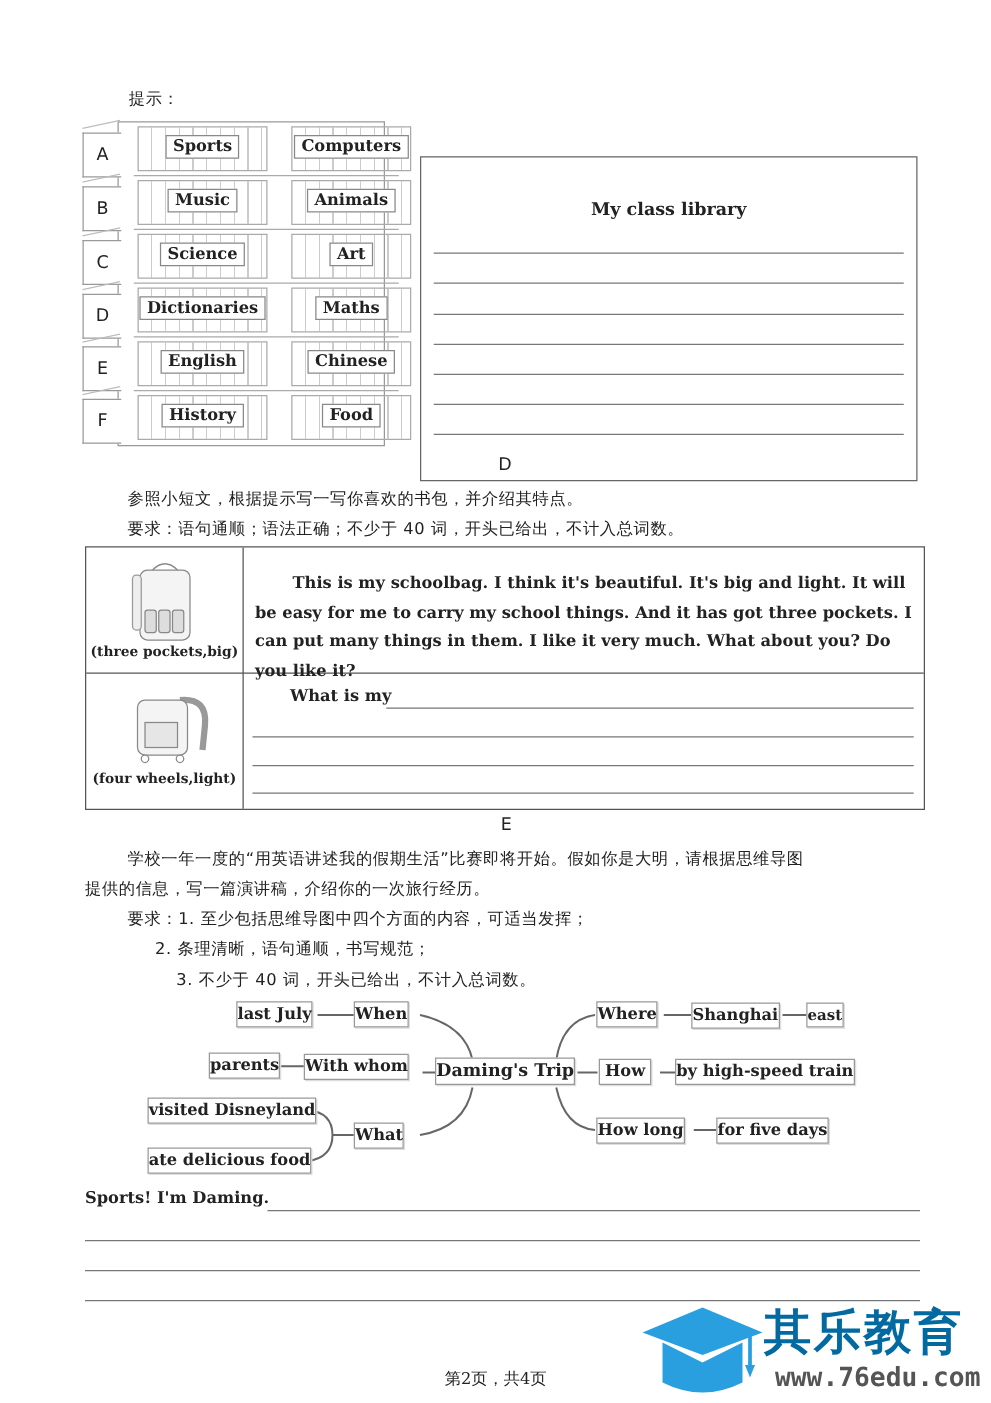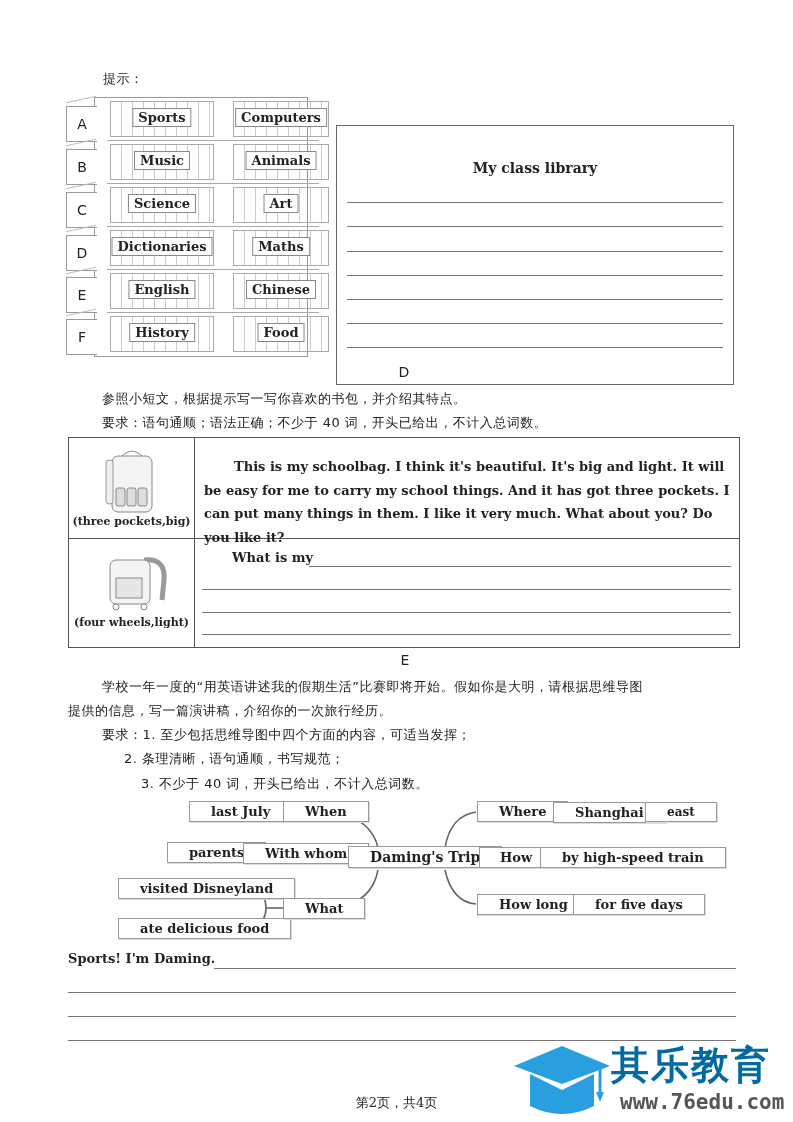--- a/index.html
+++ b/index.html
@@ -33,21 +33,21 @@
   
   .tbl { left: 68px; top: 437px; width: 670px; height: 209px; border: 1px solid #555; }
   .tbl-vsep { position: absolute; left: 125px; top: 0; bottom: 0; border-left: 1px solid #555; }
   .tbl-hsep { position: absolute; left: 0; right: 0; top: 100px; border-top: 1px solid #555; }
   .bag-caption { position: absolute; width: 125px; text-align: center; font-size: 11px; font-weight: bold; }
   .bag-icon { position: absolute; left: 35px; }
   .sample { position: absolute; left: 135px; top: 17px; width: 530px; font-size: 13px; font-weight: bold; line-height: 23.5px; text-indent: 30px; }
   .wline { position: absolute; border-top: 1px solid #777; height: 0; }
 
   
-  .mm-node { position: absolute; border: 1px solid #999; background: #fff; padding: 2px 21px; font-size: 13px; font-weight: bold; white-space: nowrap; box-shadow: 1px 1px 0 #ddd; }
+  .mm-node { position: absolute; border: 1px solid #999; background: #fff; padding: 2px 0; font-size: 13px; font-weight: bold; white-space: nowrap; box-shadow: 1px 1px 0 #ddd; }
   .mm-svg { position: absolute; left: 0; top: 0; }
 
   .footer { left: 0; width: 793px; top: 1094px; text-align: center; font-size: 13px; font-family: "DejaVu Serif", serif; }
   .logo-text { left: 611px; top: 1040px; font-size: 38px; font-weight: bold; color: #0369a1; font-family: "DejaVu Sans", sans-serif; letter-spacing: 2px; }
   .logo-url { left: 620px; top: 1090px; font-size: 21px; font-weight: bold; color: #555; font-family: "DejaVu Sans Mono", monospace; }
 </style>
 </head>
 <body>
 
 <div class="abs hint-label cn">提示：</div>
@@ -185,21 +185,21 @@
   <div class="mm-node" style="left:283px;top:801px">When</div>
   <div class="mm-node" style="left:167px;top:842px">parents</div>
   <div class="mm-node" style="left:243px;top:843px">With whom</div>
   <div class="mm-node" style="left:348px;top:846px;font-size:14px">Daming's Trip</div>
   <div class="mm-node" style="left:118px;top:878px">visited Disneyland</div>
   <div class="mm-node" style="left:118px;top:918px">ate delicious food</div>
   <div class="mm-node" style="left:283px;top:898px">What</div>
   <div class="mm-node" style="left:477px;top:801px">Where</div>
   <div class="mm-node" style="left:553px;top:802px">Shanghai</div>
   <div class="mm-node" style="left:645px;top:802px;font-size:12px">east</div>
-  <div class="mm-node" style="left:479px;top:847px;padding:2px 20px">How</div>
+  <div class="mm-node" style="left:479px;top:847px;padding:2px 4px">How</div>
   <div class="mm-node" style="left:540px;top:847px">by high-speed train</div>
   <div class="mm-node" style="left:477px;top:894px">How long</div>
   <div class="mm-node" style="left:573px;top:894px">for five days</div>
 </div>
 
 <div class="abs" style="left:68px;top:951px;font-size:13px;font-weight:bold">Sports!  I'm Daming.</div>
 <div class="abs wline" style="left:214px;width:522px;top:968px"></div>
 <div class="abs wline" style="left:68px;width:668px;top:992px"></div>
 <div class="abs wline" style="left:68px;width:668px;top:1016px"></div>
 <div class="abs wline" style="left:68px;width:668px;top:1040px"></div>

